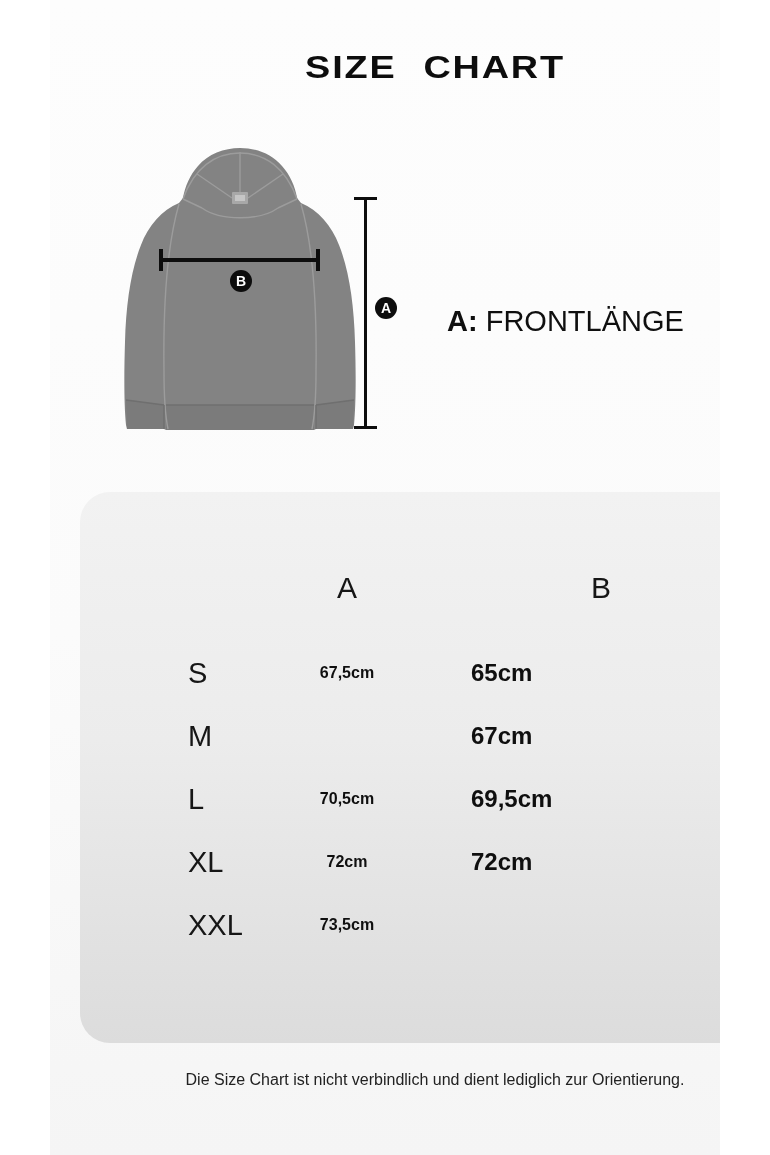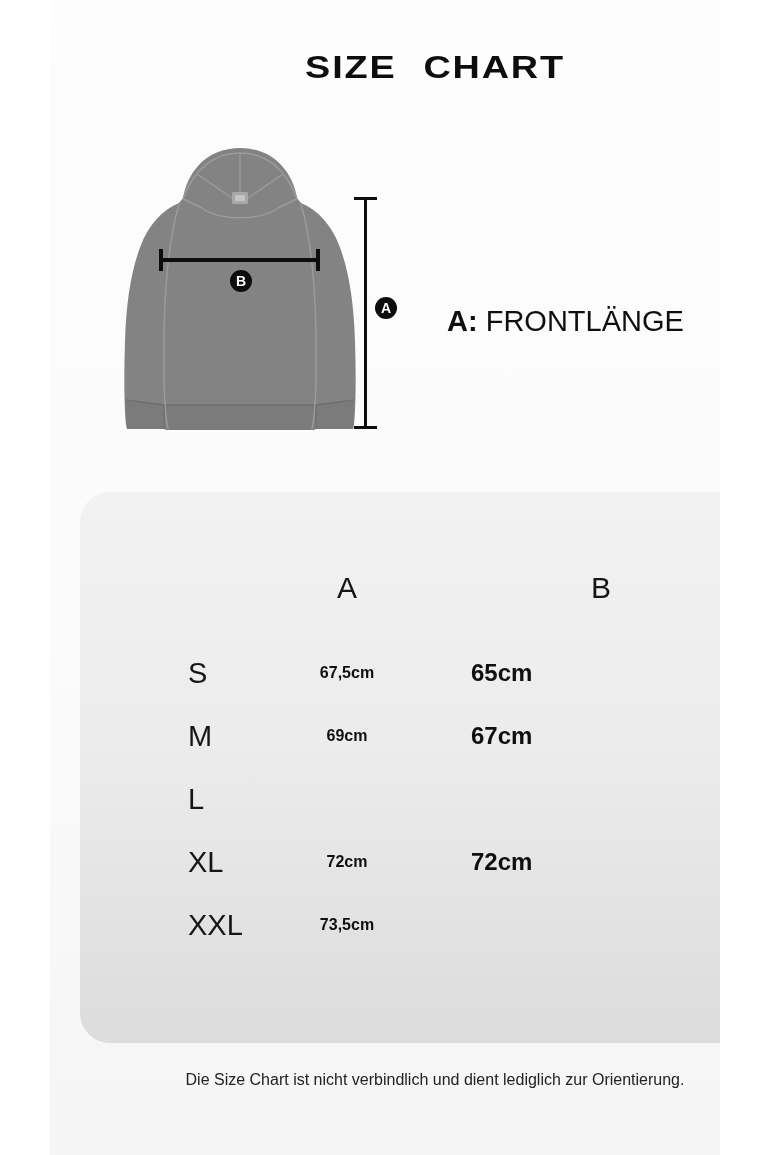--- a/index.html
+++ b/index.html
@@ -162,25 +162,26 @@
       <div class="col col-b">B</div>
     </div>
     <div class="trows">
       <div class="trow">
         <span class="cell cell-size">S</span>
         <span class="cell cell-a">67,5cm</span>
         <span class="cell cell-b">65cm</span>
       </div>
       <div class="trow">
         <span class="cell cell-size">M</span>
-        <span class="cell cell-a">69cm</span>
         <span class="cell cell-b">67cm</span>
       </div>
       <div class="trow">
         <span class="cell cell-size">L</span>
+        <span class="cell cell-a">70,5cm</span>
+        <span class="cell cell-b">69,5cm</span>
       </div>
       <div class="trow">
         <span class="cell cell-size">XL</span>
         <span class="cell cell-a">72cm</span>
         <span class="cell cell-b">72cm</span>
       </div>
       <div class="trow">
         <span class="cell cell-size">XXL</span>
         <span class="cell cell-a">73,5cm</span>
       </div>

